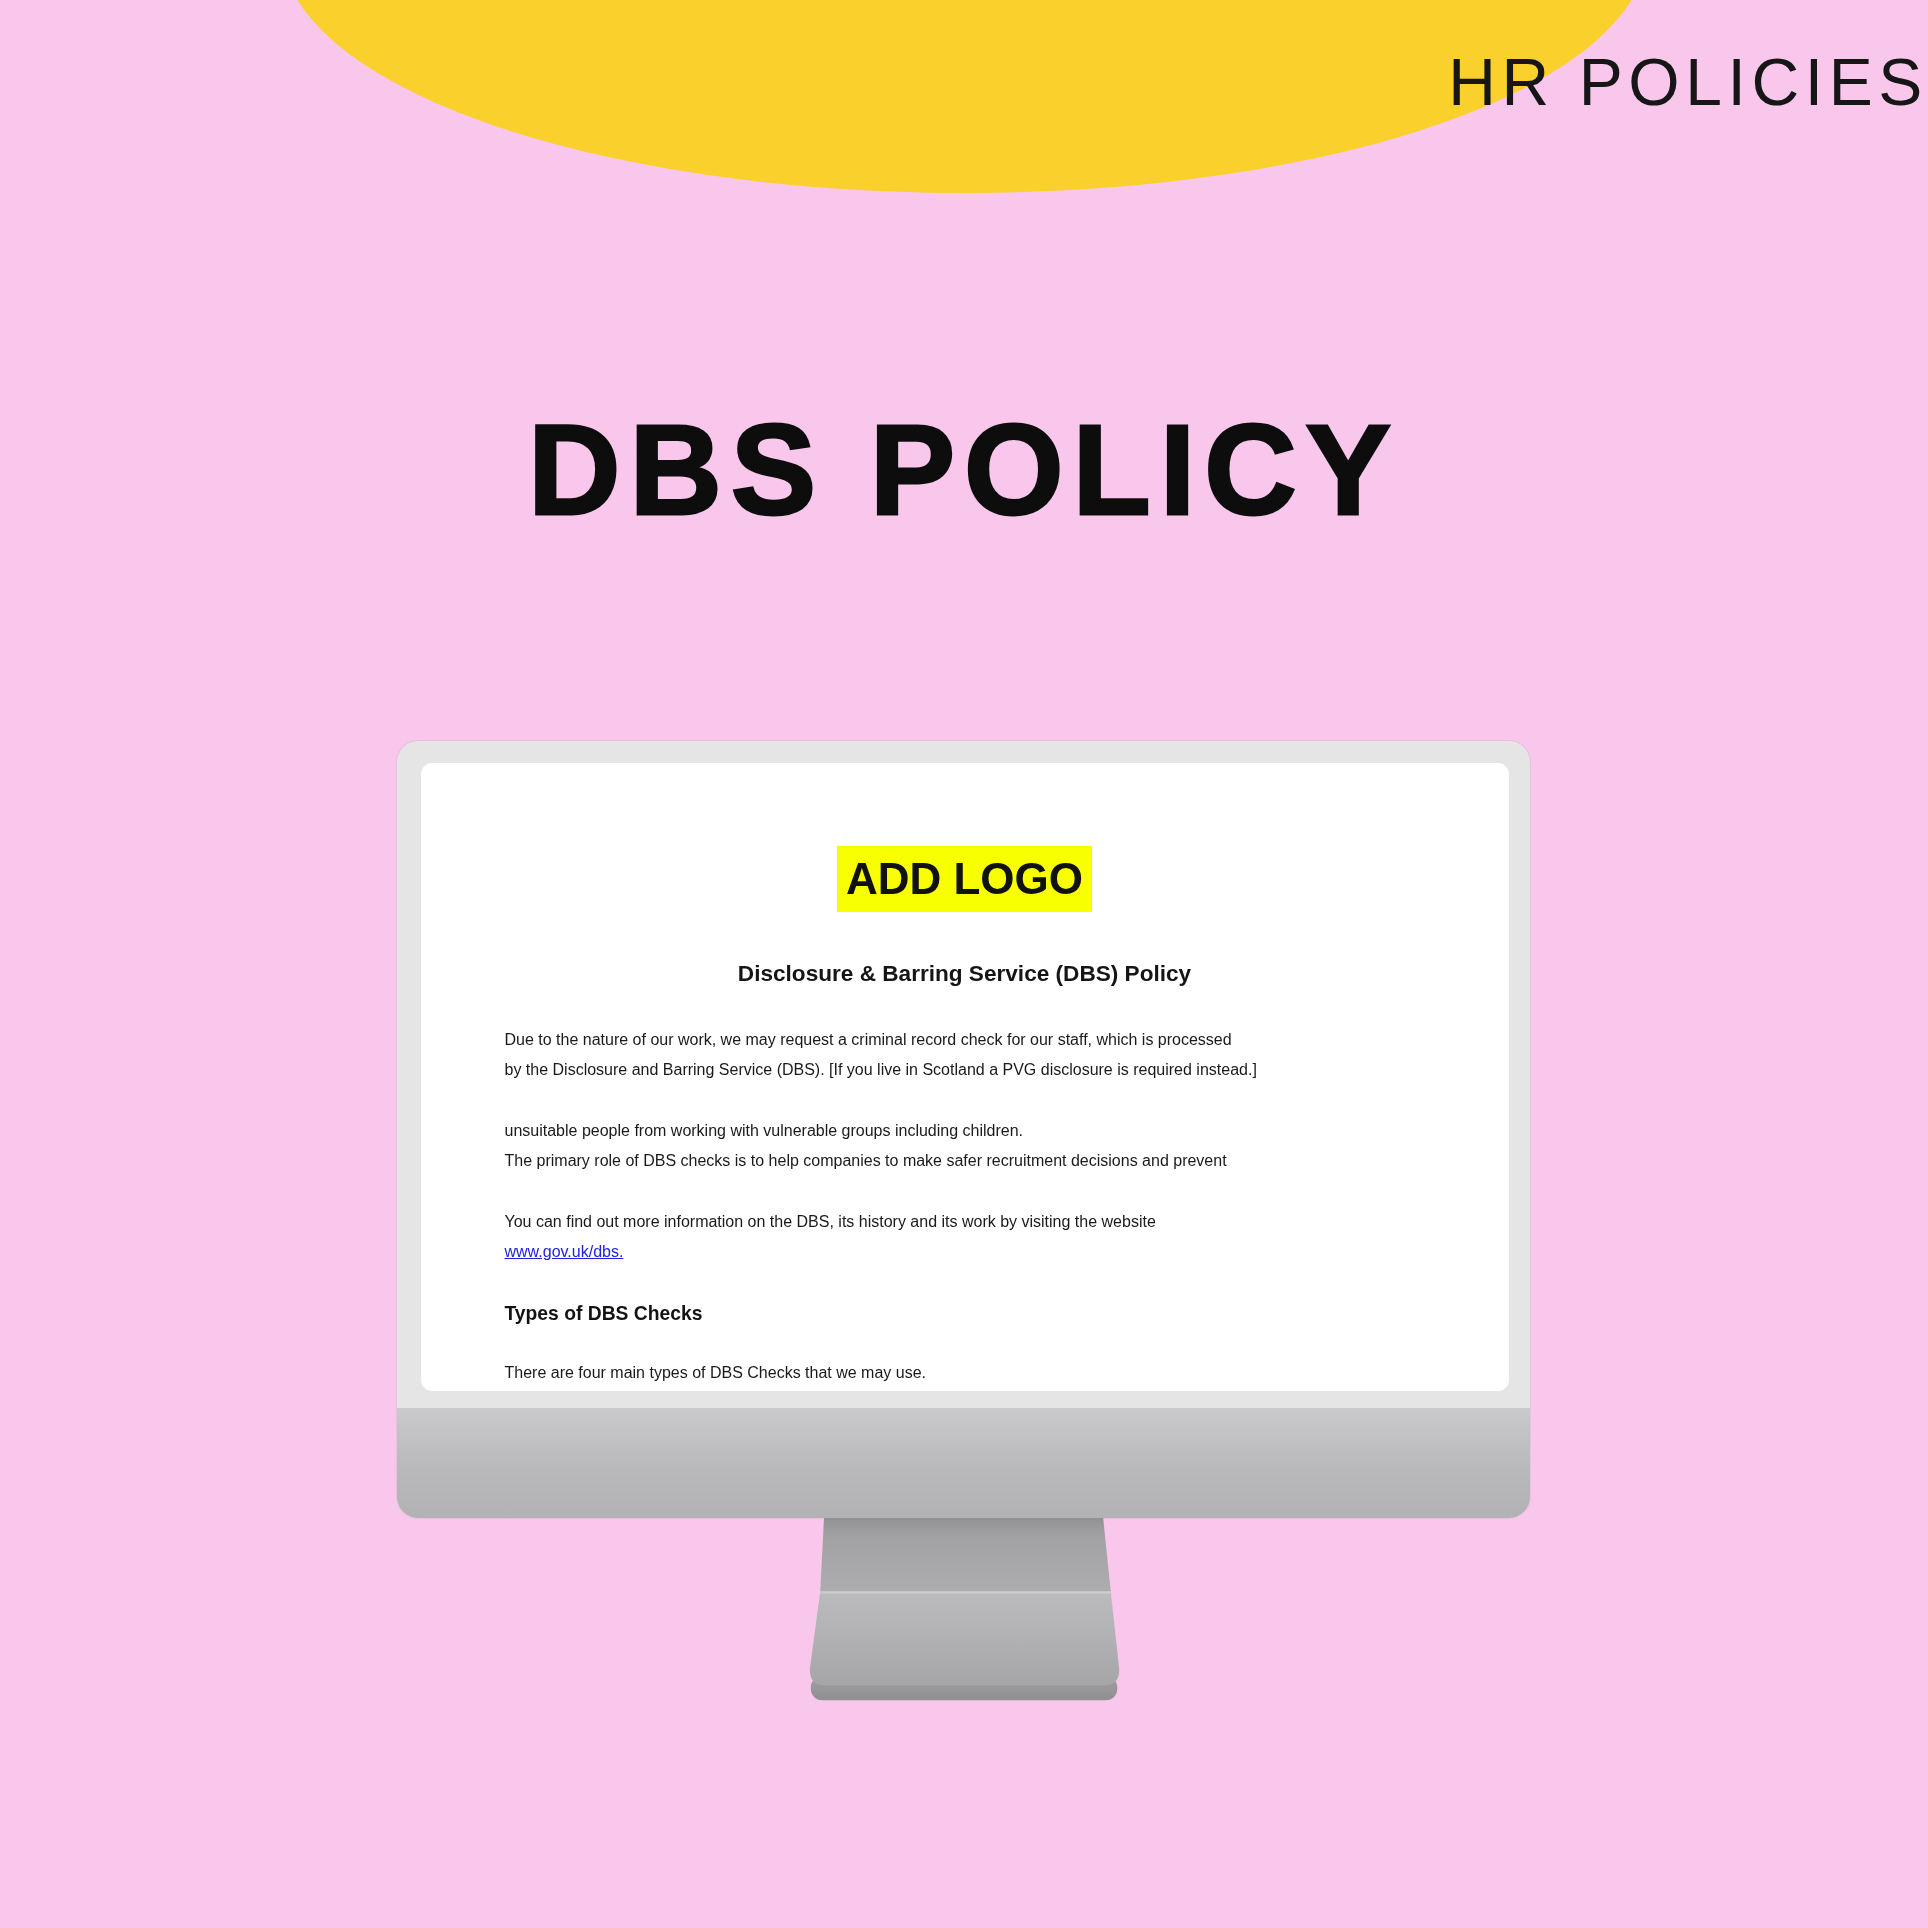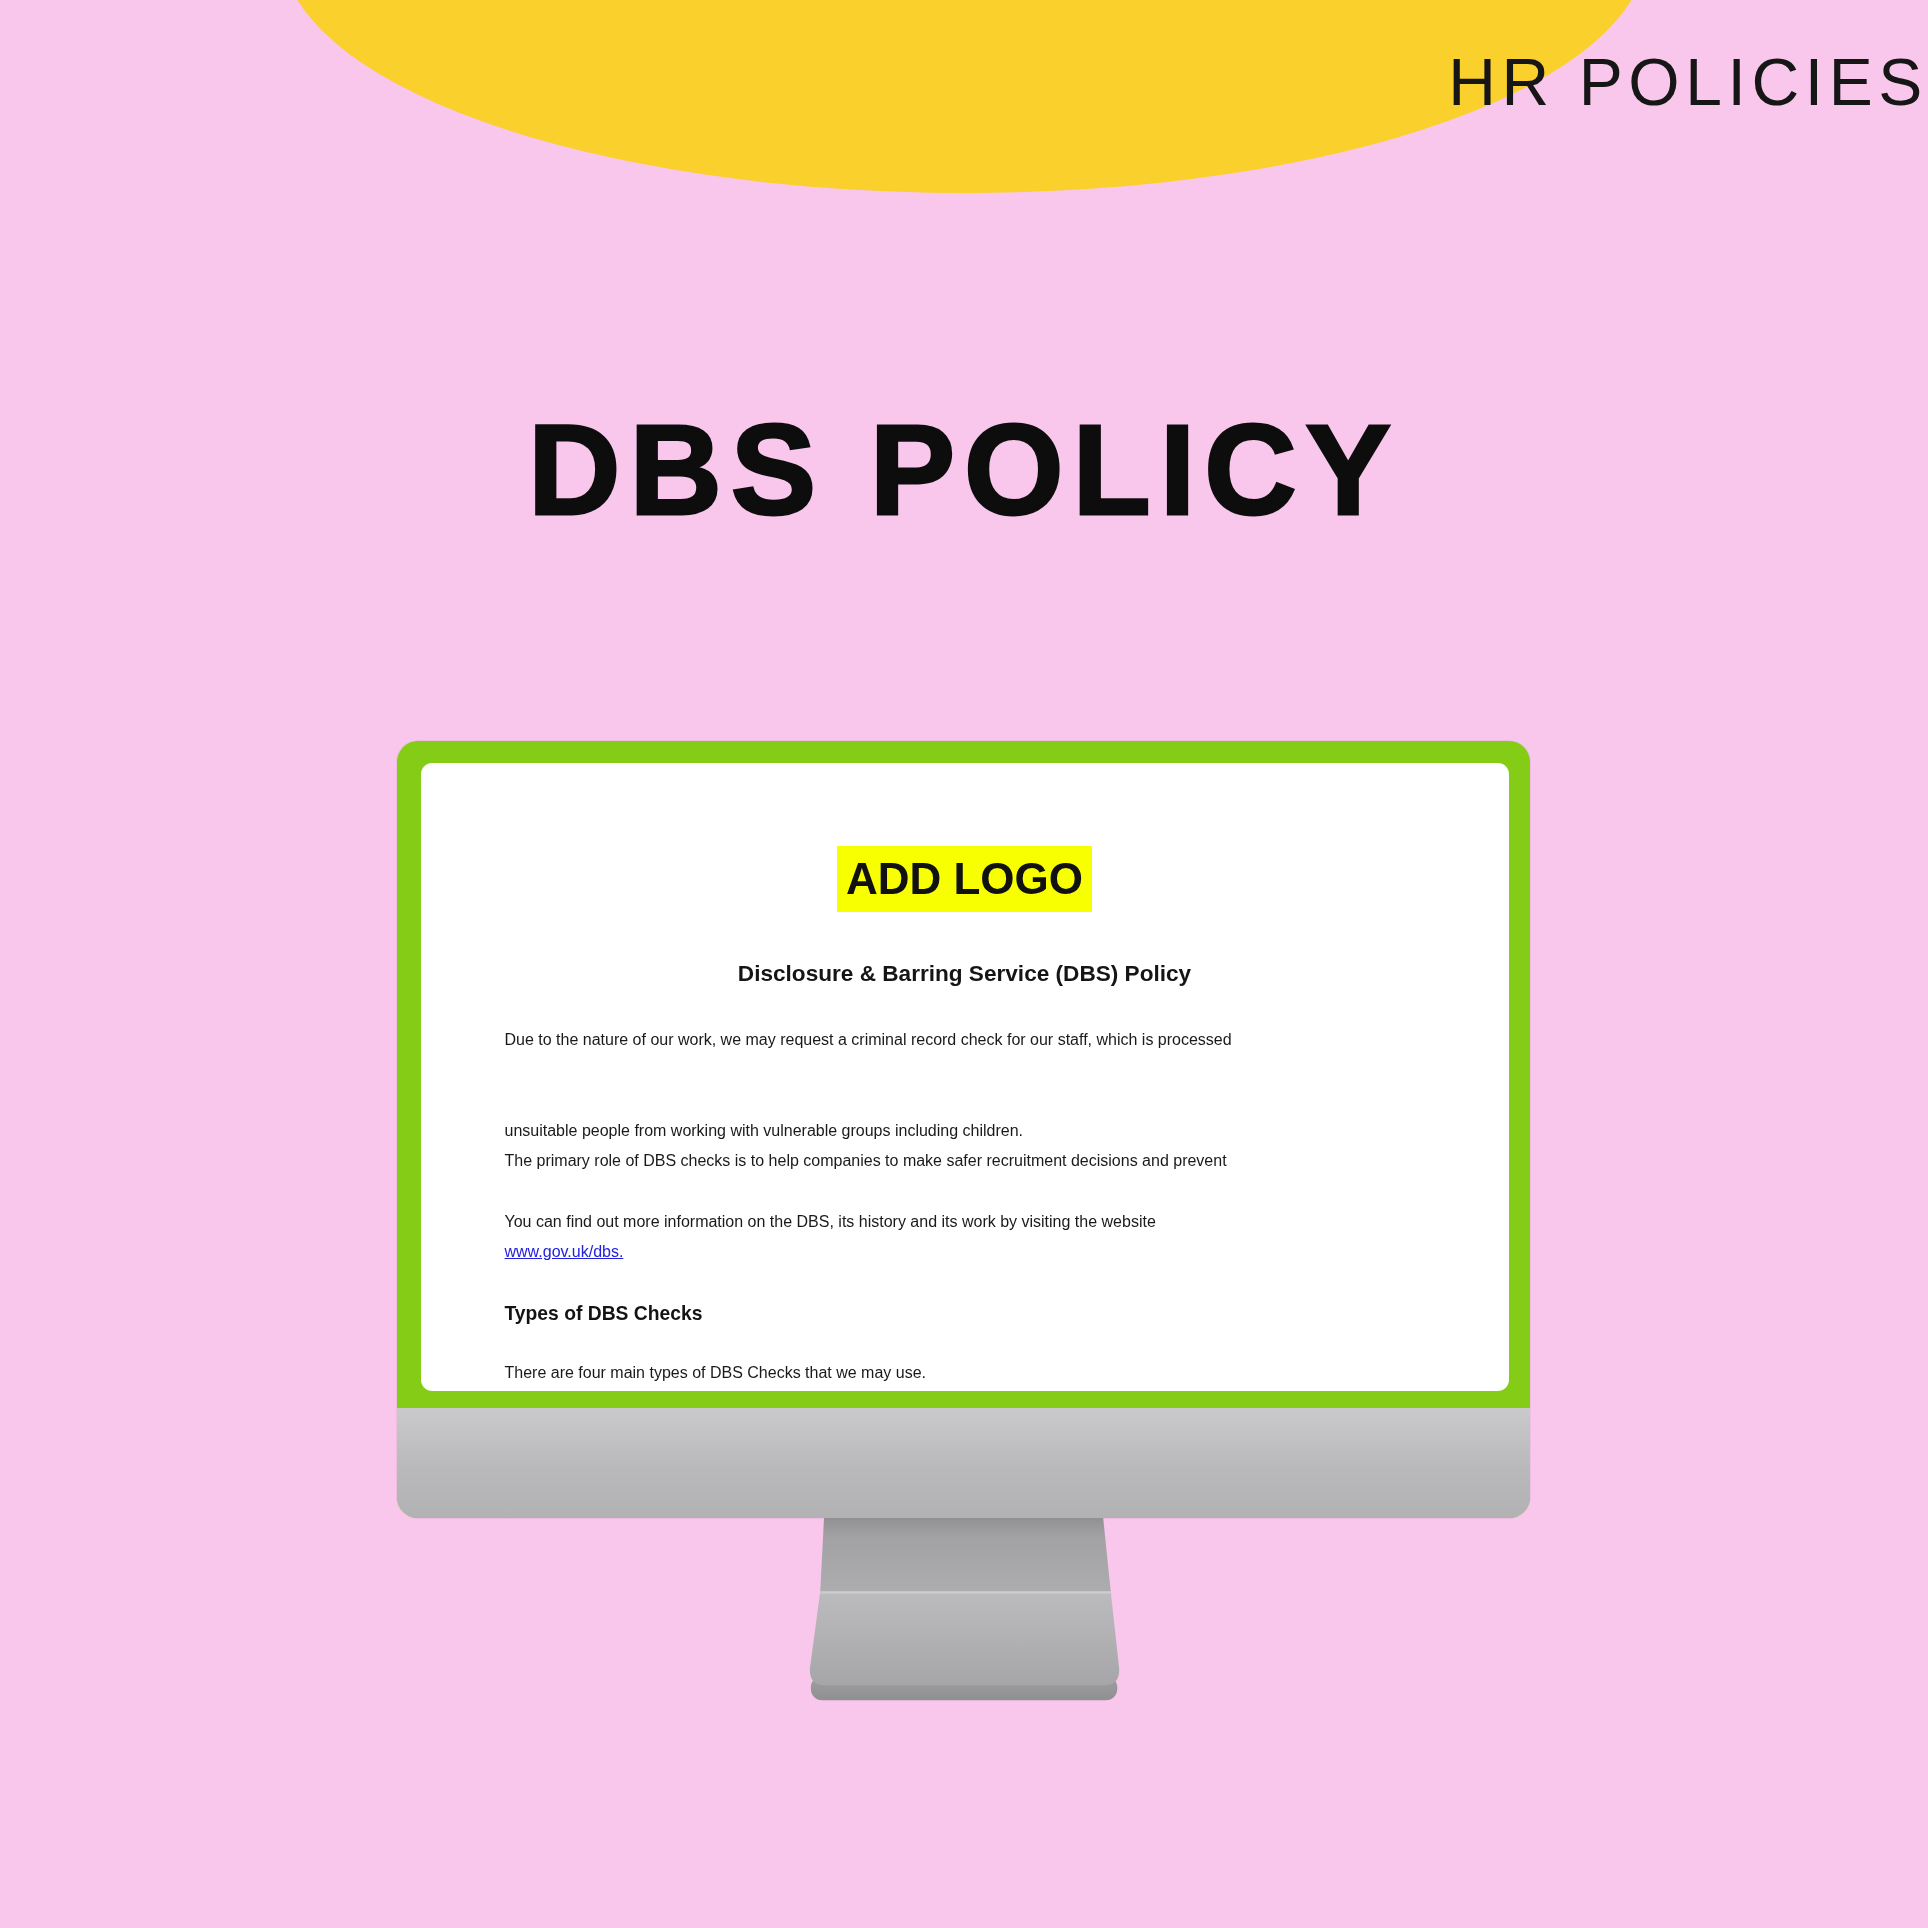--- a/index.html
+++ b/index.html
@@ -41,21 +41,21 @@
     letter-spacing:0.07em;
     color:#0d0d0d;
     -webkit-text-stroke:2.8px #0d0d0d;
   }
 
   
   .monitor{
     position:absolute;
     left:397px;top:741px;
     width:1133px;height:777px;
-    background:#84cc16;
+    background:#e5e5e5;
     border-radius:21px;
     box-shadow:0 0 0 0.9px rgba(0,0,0,0.05);
   }
   .monitor-screen{
     position:absolute;
     left:23.5px;top:21.7px;
     width:1088px;height:628px;
     background:#ffffff;
     border-radius:11.3px;
     overflow:hidden;
@@ -129,20 +129,21 @@
       <div class="doc">
 
         <div class="row-center logo-row">
           <span class="logo-box">ADD LOGO</span>
         </div>
 
         <div class="row-center doc-title">Disclosure &amp; Barring Service (DBS) Policy</div>
 
         <div class="doc-block p1">
           <div>Due to the nature of our work, we may request a criminal record check for our staff, which is processed</div>
+          <div>by the Disclosure and Barring Service (DBS). [If you live in Scotland a PVG disclosure is required instead.]</div>
         </div>
 
         <div class="doc-block p2">
           <div>unsuitable people from working with vulnerable groups including children.</div>
           <div>The primary role of DBS checks is to help companies to make safer recruitment decisions and prevent</div>
         </div>
 
         <div class="doc-block p3">
           <div>You can find out more information on the DBS, its history and its work by visiting the website</div>
           <div>

